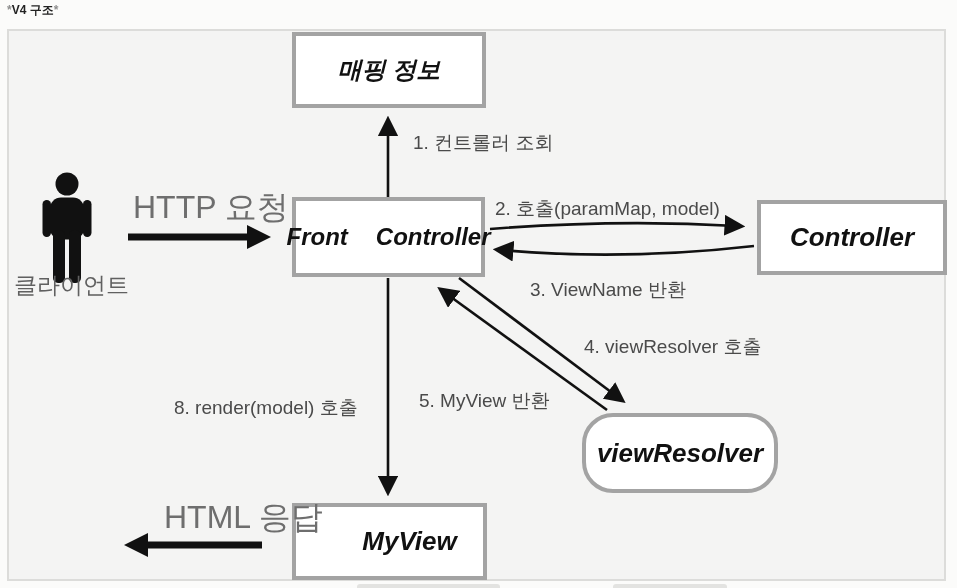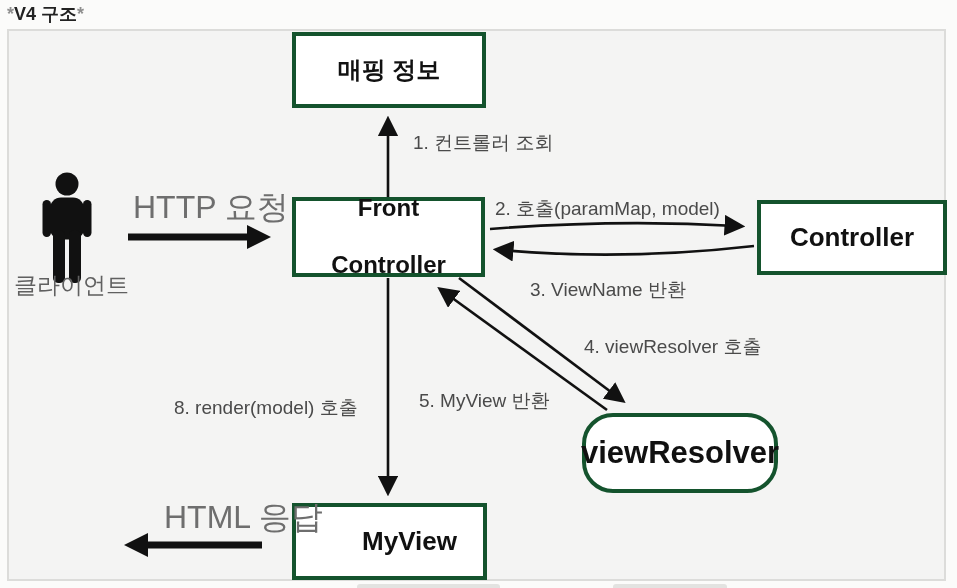--- a/index.html
+++ b/index.html
@@ -4,39 +4,39 @@
 <style>
   html,body{margin:0;padding:0;}
   body{
     width:957px;height:588px;position:relative;overflow:hidden;
     background:#fbfbfa;
     font-family:"Liberation Sans","DejaVu Sans",sans-serif;
   }
   .abs{position:absolute;}
   
   .page-title{
-    left:7px;top:2px;font-size:18px;font-weight:bold;color:#222;
+    left:7px;top:2px;font-size:12px;font-weight:bold;color:#222;
     letter-spacing:0px;
   }
   .page-title .star{color:#8f8f8f;font-weight:bold;}
   
   .canvas{
     left:7px;top:29px;width:939px;height:552px;
     background:#f4f4f3;border:2px solid #dcdcda;box-sizing:border-box;
   }
   
   .node{
-    background:#ffffff;border:4px solid #14532d;box-sizing:border-box;
+    background:#ffffff;border:4px solid #a3a3a3;box-sizing:border-box;
     display:flex;align-items:center;justify-content:center;
-    font-weight:bold;color:#111;text-align:center;
+    font-weight:bold;color:#111;text-align:center;font-style:italic;
   }
   .node-mapping{left:292px;top:32px;width:194px;height:76px;font-size:24px;}
-  .node-fc{left:292px;top:197px;width:193px;height:80px;font-size:24px;line-height:1.2;flex-direction:column;gap:28px;}
+  .node-fc{left:292px;top:197px;width:193px;height:80px;font-size:24px;line-height:1.2;flex-direction:row;gap:28px;}
   .node-controller{left:757px;top:200px;width:190px;height:75px;font-size:26px;}
-  .node-viewresolver{left:582px;top:413px;width:196px;height:80px;font-size:31px;border-radius:31px;}
+  .node-viewresolver{left:582px;top:413px;width:196px;height:80px;font-size:26px;border-radius:31px;}
   .node-myview{left:292px;top:503px;width:195px;height:77px;font-size:26px;padding-left:40px;}
   
   .step{
     font-size:19px;font-weight:normal;color:#4a4a4a;white-space:nowrap;
   }
   .io{
     font-size:32px;font-weight:normal;color:#6e6e6e;white-space:nowrap;
   }
   .lbl-step1{left:413px;top:130px;}
   .lbl-step2{left:495px;top:186px;margin-top:10px;}

